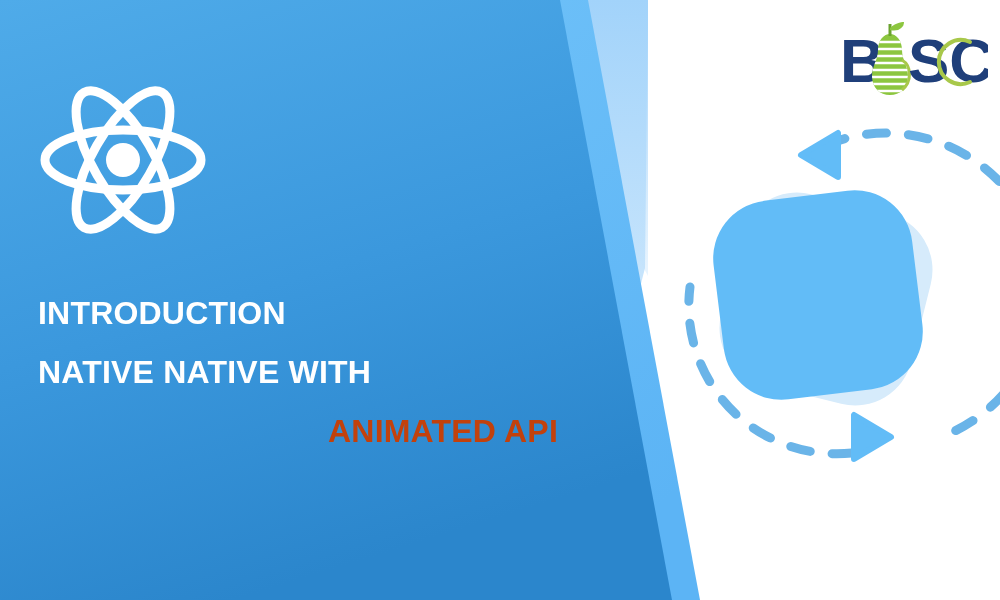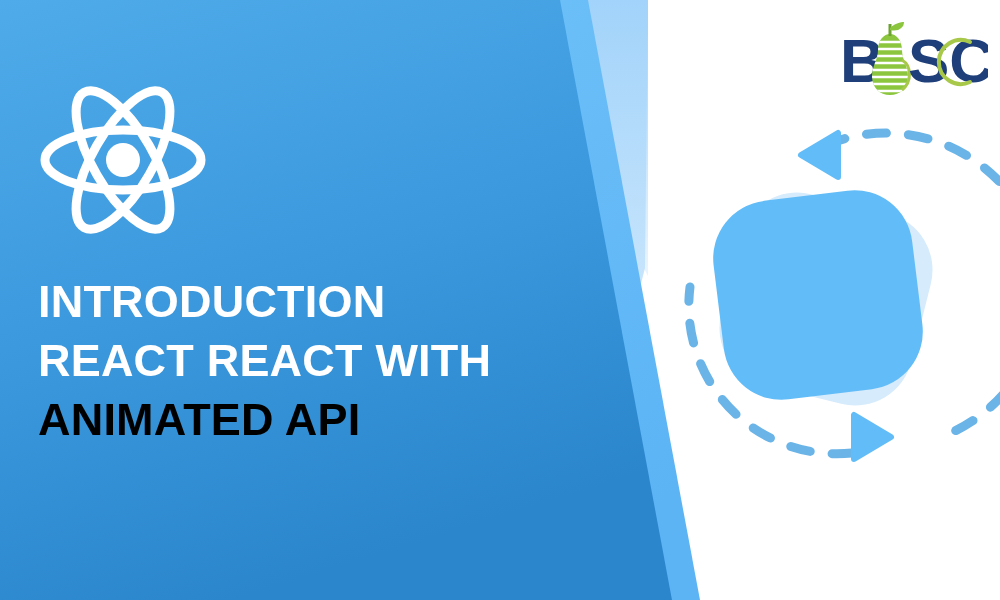--- a/index.html
+++ b/index.html
@@ -35,32 +35,32 @@
     left: 38px;
     top: 78px;
     width: 170px;
     height: 165px;
   }
 
   
   .headline {
     position: absolute;
     left: 38px;
-    top: 272px;
+    top: 284px;
     width: 520px;
     margin: 0;
-    font-size: 45px;
+    font-size: 32px;
     line-height: 59px;
     font-weight: bold;
     letter-spacing: 0.2px;
     color: #ffffff;
     font-family: "Liberation Sans", sans-serif;
   }
   .headline .line { display: block; white-space: nowrap; }
-  .headline .accent { color: #000000; }
+  .headline .accent { color: #c2410c; text-align: right; }
 
   
   .illustration {
     position: absolute;
     left: 676px;
     top: 105px;
     width: 324px;
     height: 390px;
   }
 
@@ -109,21 +109,21 @@
     <g fill="none" stroke="#ffffff" stroke-width="9" stroke-linecap="round">
       <ellipse cx="85" cy="82" rx="78" ry="30"></ellipse>
       <ellipse cx="85" cy="82" rx="78" ry="30" transform="rotate(60 85 82)"></ellipse>
       <ellipse cx="85" cy="82" rx="78" ry="30" transform="rotate(120 85 82)"></ellipse>
     </g>
     <circle cx="85" cy="82" r="17" fill="#ffffff"></circle>
   </svg>
 
   <h1 class="headline">
     <span class="line">INTRODUCTION</span>
-    <span class="line">REACT REACT WITH</span>
+    <span class="line">NATIVE NATIVE WITH</span>
     <span class="line accent">ANIMATED API</span>
   </h1>
 
   <svg class="illustration" viewBox="0 0 324 390">
 
     <rect x="52" y="96" width="196" height="196" rx="58" ry="58" fill="#d6ebfb" transform="rotate(14 150 194)"></rect>
 
     <rect x="42" y="90" width="200" height="200" rx="58" ry="58" fill="#62bcf7" transform="rotate(-7 142 190)"></rect>
 
     <path d="M 150 40 A 148 148 0 0 1 270 330" fill="none" stroke="#6ab4e8" stroke-width="9" stroke-linecap="round" stroke-dasharray="20 22"></path>

